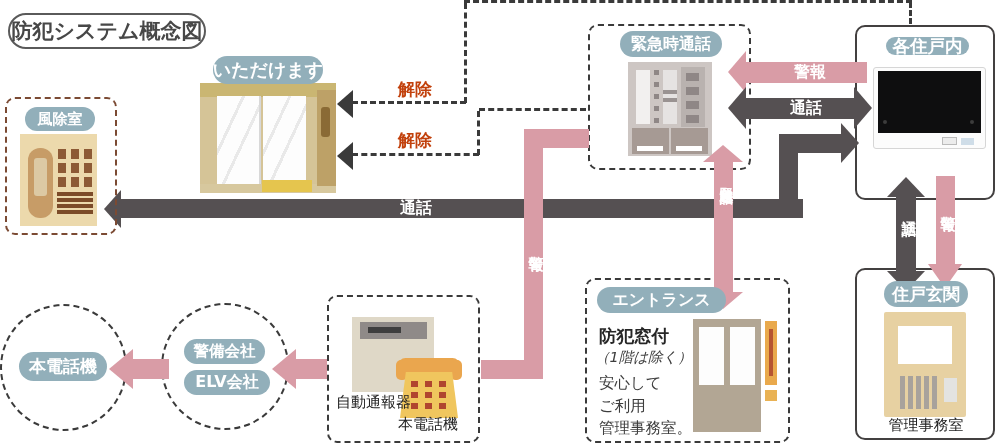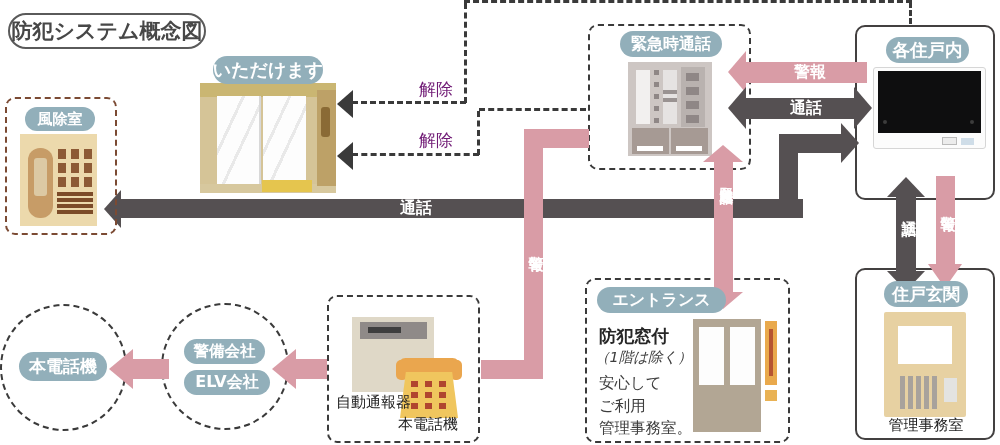--- a/index.html
+++ b/index.html
@@ -8,21 +8,21 @@
   #stage{position:relative;width:1000px;height:445px;background:#fff;overflow:hidden;}
   .a{position:absolute;box-sizing:border-box;}
   .bar{background:var(--dark);}
   .pbar{background:var(--pink);}
   .tri{width:0;height:0;}
   .dh{border-top:3px dashed var(--dash);}
   .dv{border-left:3px dashed var(--dash);}
   .pill{background:var(--pillbg);color:#fff;font-weight:bold;display:flex;align-items:center;justify-content:center;z-index:8;white-space:nowrap;}
   .hlbl{color:#fff;font-weight:bold;display:flex;align-items:center;justify-content:center;z-index:9;white-space:nowrap;}
   .vlbl{writing-mode:vertical-rl;text-orientation:upright;color:#fff;font-weight:bold;z-index:9;letter-spacing:1px;line-height:1;display:flex;justify-content:center;}
-  .dlbl{color:#701a75;font-weight:normal;z-index:9;white-space:nowrap;margin-left:21px;}
+  .dlbl{color:#c2410c;font-weight:bold;z-index:9;white-space:nowrap;}
   .solidbox{background:#fff;border:2.5px solid #434040;border-radius:10px;z-index:2;}
   .dashbox{border:2.5px dashed var(--dash);border-radius:10px;z-index:4;background:transparent;}
   .note{color:#3d3d3d;z-index:5;white-space:nowrap;}
 </style>
 </head>
 <body>
 
 <div id="stage">
 
   <div class="a" style="left:8px;top:13px;width:198px;height:36px;border:2.5px solid #5a5a5a;border-radius:18px;display:flex;align-items:center;justify-content:center;font-size:21px;font-weight:bold;color:#474747;z-index:8;">防犯システム概念図</div>
@@ -73,21 +73,21 @@
   <div class="a pbar" style="left:543px;top:129px;width:46px;height:19px;z-index:5;"></div>
   <div class="a pbar" style="left:524px;top:129px;width:19px;height:250px;z-index:5;"></div>
   <div class="a vlbl" style="left:524px;top:244px;width:19px;font-size:15px;">警報</div>
   <div class="a pbar" style="left:481px;top:360px;width:44px;height:19px;z-index:5;"></div>
   <div class="a pbar" style="left:296px;top:359px;width:31px;height:20px;z-index:5;"></div>
   <div class="a tri" style="left:272px;top:349px;border-top:20px solid transparent;border-bottom:20px solid transparent;border-right:24px solid var(--pink);z-index:5;"></div>
   <div class="a pbar" style="left:133px;top:359px;width:36px;height:20px;z-index:5;"></div>
   <div class="a tri" style="left:109px;top:349px;border-top:20px solid transparent;border-bottom:20px solid transparent;border-right:24px solid var(--pink);z-index:5;"></div>
 
   <div class="a solidbox" style="left:855px;top:25px;width:140px;height:175px;"></div>
-  <div class="a pill" style="left:886px;top:37px;width:83px;height:26px;border-radius:13px;font-size:17.5px;">各住戸内</div>
+  <div class="a pill" style="left:886px;top:37px;width:83px;height:18px;border-radius:13px;font-size:17.5px;">各住戸内</div>
   <div class="a" style="left:873px;top:67px;width:113px;height:82px;background:#fcfcfc;border:1px solid #d6d6d6;border-radius:3px;z-index:4;">
     <div class="a" style="left:4px;top:3px;width:103px;height:62px;background:#0e0e0f;"></div>
     <div class="a" style="left:9px;top:52px;width:4px;height:4px;background:#3c3c3c;border-radius:50%;"></div>
     <div class="a" style="left:96px;top:52px;width:4px;height:4px;background:#3c3c3c;border-radius:50%;"></div>
     <div class="a" style="left:68px;top:69px;width:15px;height:8px;background:#ececec;border:1px solid #bbb;"></div>
     <div class="a" style="left:87px;top:70px;width:13px;height:7px;background:#cfdde8;"></div>
   </div>
 
   <div class="a pbar" style="left:746px;top:62px;width:121px;height:21px;z-index:5;"></div>
   <div class="a tri" style="left:728px;top:51px;border-top:21px solid transparent;border-bottom:21px solid transparent;border-right:18px solid var(--pink);z-index:5;"></div>

